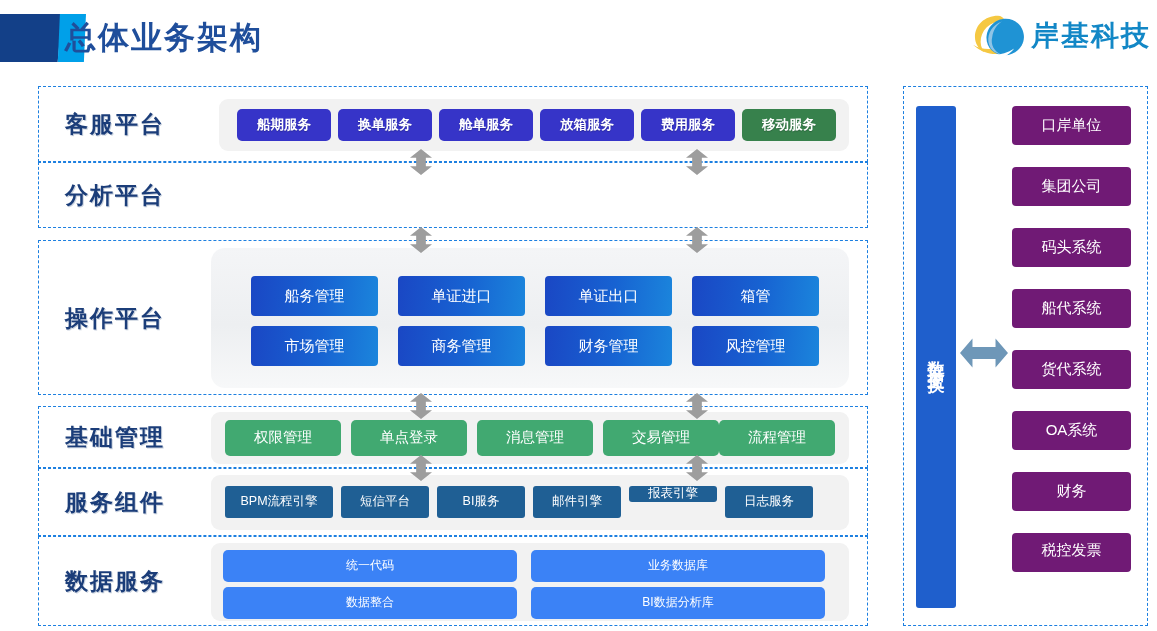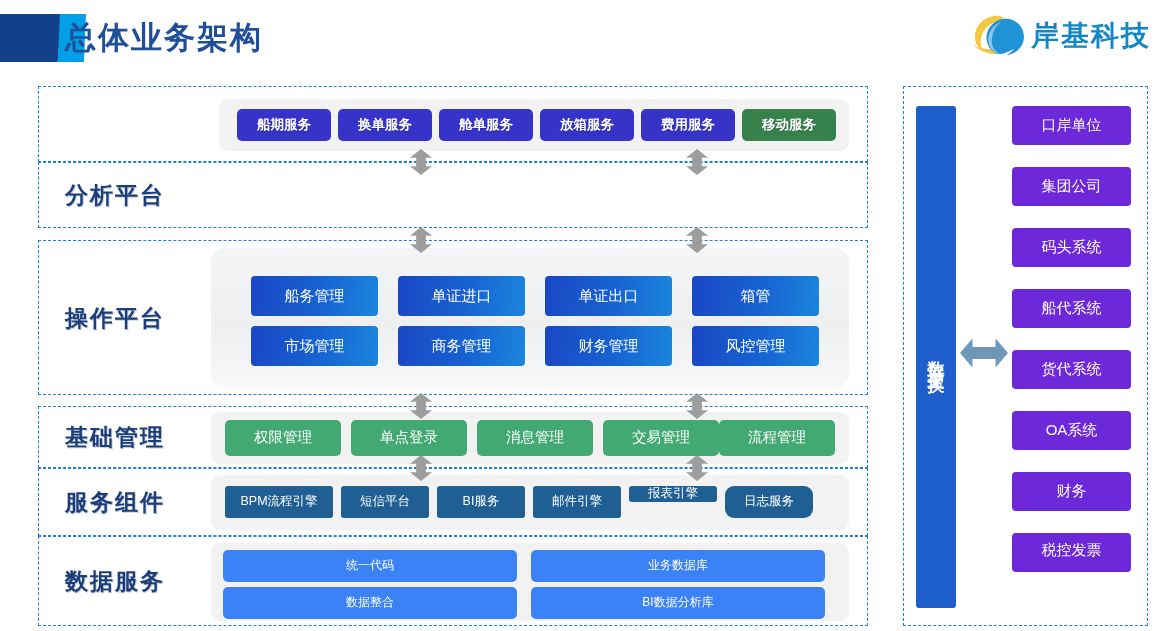--- a/index.html
+++ b/index.html
@@ -71,21 +71,21 @@
   .chip-purple  { background: #3634C8; font-size: 13.5px; border-radius: 5px; }
   .chip-green-d { background: #37814C; font-size: 13.5px; border-radius: 5px; }
   .chip-blue    { background: #1A5FD6; font-size: 15px; border-radius: 5px; font-weight: normal; text-shadow:none;}
   .chip-opgrad  {
     background: linear-gradient(95deg,#1A47C4 0%, #1763D2 55%, #1B85DC 100%);
     font-size: 15px; border-radius: 4px; font-weight: normal; text-shadow: none;
   }
   .chip-green   { background: #41A971; font-size: 14.5px; border-radius: 5px; font-weight: normal; text-shadow:none;}
   .chip-steel   { background: #1F5F94; font-size: 12.5px; border-radius: 3px; font-weight: normal; text-shadow:none;}
   .chip-lblue   { background: #3b82f6; font-size: 12px; border-radius: 5px; font-weight: normal; text-shadow:none;}
-  .chip-azure   { background: #6d28d9; font-size: 15px; border-radius: 4px; font-weight: normal; text-shadow:none;}
+  .chip-azure   { background: #701a75; font-size: 15px; border-radius: 4px; font-weight: normal; text-shadow:none;}
 
   
   .vdiamond {
     position: absolute; width: 22px; height: 26px;
     background: #9D9D9D;
     clip-path: polygon(50% 0, 100% 34%, 72% 34%, 72% 66%, 100% 66%, 50% 100%, 0 66%, 28% 66%, 28% 34%, 0 34%);
   }
 
   
   #right-col {
@@ -129,20 +129,21 @@
         <path d="M34 10 C24 14 19 22 20 31 C21 38 26 43 33 44 C26 41 22 34 24 26 C25 19 29 13 34 10 Z" fill="#8FC4E6"></path>
         <path d="M2 38 C16 47 34 47 47 38 C40 47 28 51 17 49 C10 47 5 43 2 38 Z" fill="#ffffff"></path>
       </svg>
       <span id="logo-text">岸基科技</span>
     </div>
   </div>
 
   <div id="canvas">
 
     <div class="band" style="top:0; height:76px;">
+      <div class="band-label">客服平台</div>
       <div class="tray" style="left:180px; top:12px; width:630px; height:52px;">
         <div class="chip chip-purple" style="left:18px;  top:10px; width:94px; height:32px;">船期服务</div>
         <div class="chip chip-purple" style="left:119px; top:10px; width:94px; height:32px;">换单服务</div>
         <div class="chip chip-purple" style="left:220px; top:10px; width:94px; height:32px;">舱单服务</div>
         <div class="chip chip-purple" style="left:321px; top:10px; width:94px; height:32px;">放箱服务</div>
         <div class="chip chip-purple" style="left:422px; top:10px; width:94px; height:32px;">费用服务</div>
         <div class="chip chip-green-d" style="left:523px; top:10px; width:94px; height:32px;">移动服务</div>
       </div>
     </div>
 
@@ -176,21 +177,21 @@
     </div>
 
     <div class="band" style="top:382px; height:68px;">
       <div class="band-label">服务组件</div>
       <div class="tray" style="left:172px; top:6px; width:638px; height:55px;">
         <div class="chip chip-steel" style="left:14px;  top:11px; width:108px; height:32px;">BPM流程引擎</div>
         <div class="chip chip-steel" style="left:130px; top:11px; width:88px;  height:32px;">短信平台</div>
         <div class="chip chip-steel" style="left:226px; top:11px; width:88px;  height:32px;">BI服务</div>
         <div class="chip chip-steel" style="left:322px; top:11px; width:88px;  height:32px;">邮件引擎</div>
         <div class="chip chip-steel" style="left:418px; top:11px; width:88px;  height:16px;">报表引擎</div>
-        <div class="chip chip-steel" style="left:514px; top:11px; width:88px;  height:32px;border-radius:9px;">日志服务</div>
+        <div class="chip chip-steel" style="left:514px; top:11px; width:88px;  height:32px;">日志服务</div>
       </div>
     </div>
 
     <div class="band" style="top:450px; height:90px;">
       <div class="band-label">数据服务</div>
       <div class="tray" style="left:172px; top:6px; width:638px; height:78px;">
         <div class="chip chip-lblue" style="left:12px;  top:7px;  width:294px; height:32px;">统一代码</div>
         <div class="chip chip-lblue" style="left:320px; top:7px;  width:294px; height:32px;">业务数据库</div>
         <div class="chip chip-lblue" style="left:12px;  top:44px; width:294px; height:32px;">数据整合</div>
         <div class="chip chip-lblue" style="left:320px; top:44px; width:294px; height:32px;">BI数据分析库</div>

